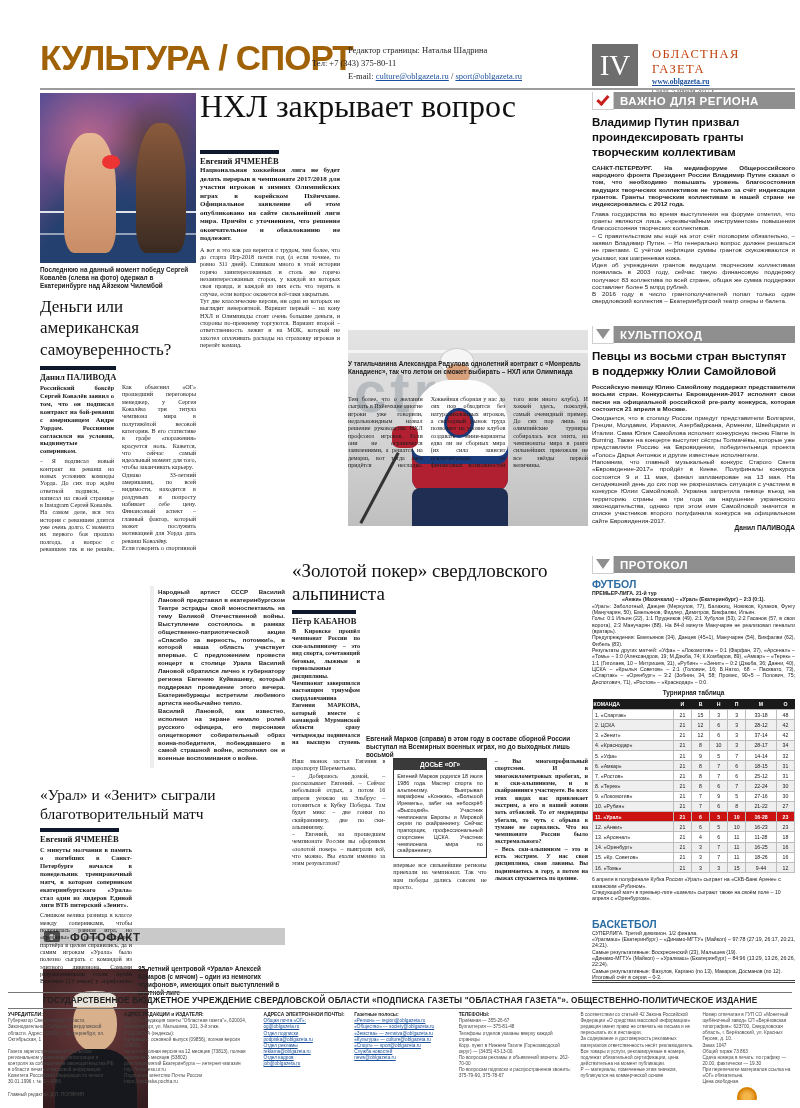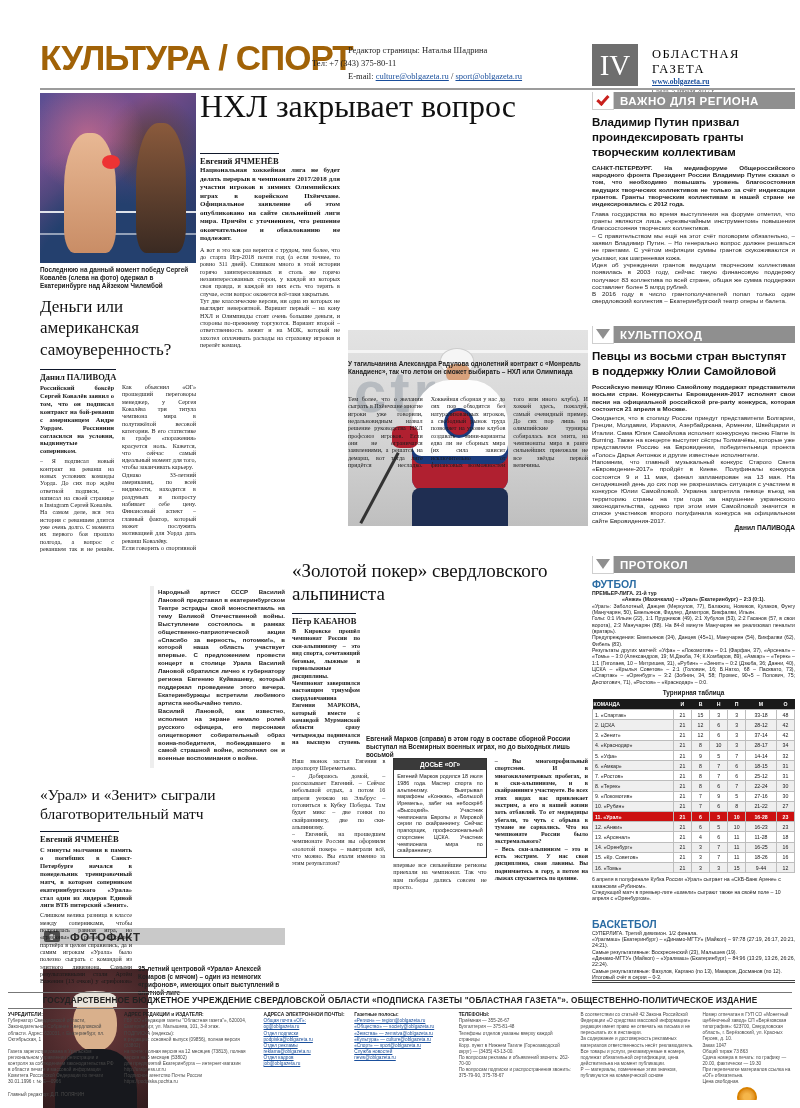--- a/index.html
+++ b/index.html
@@ -11,28 +11,28 @@
   .just { text-align:justify; }
 
   
   .section-title { font-family:"Liberation Sans", sans-serif; font-weight:bold;
                    font-size:35px; letter-spacing:-1px; color:#a16207; }
   .editor-info { font-size:8.5px; line-height:1.55; color:#222; }
   .editor-info b { font-weight:normal;padding-left:36px; }
   .link { color:#1a4f9c; text-decoration:underline; cursor:pointer; }
   .pagenum-box { width:46px; height:42px; background:#6e6e6e; color:#fff;
                  font-size:29px; display:flex; align-items:center; justify-content:center; }
-  .brand-name { font-size:12.5px; letter-spacing:1.4px; color:#000000; }
+  .brand-name { font-size:12.5px; letter-spacing:1.4px; color:#c2410c; }
   .brand-site { font-size:7.5px; font-weight:bold; }
   .brand-date { font-size:6.5px; color:#555; margin-top:1px; }
   .head-rule { border-top:2px solid #9c9c9c; }
 
   
   .art-title { font-weight:normal; color:#111; }
-  .byline { font-weight:bold; font-size:8.5px; border-top:1px solid #0f172a; padding-top:2px;
+  .byline { font-weight:bold; font-size:8.5px; border-top:4px solid #0f172a; padding-top:2px;
             display:inline-block; font-family:"Liberation Serif", serif; }
   .body-txt { font-size:6.1px; line-height:1.2; }
   .lead { font-weight:bold; font-size:6.5px; line-height:1.22; }
   .caption { font-family:"Liberation Sans", sans-serif; font-weight:bold;
              font-size:6.4px; line-height:1.25; color:#222; }
   .cols2 { column-count:2; column-gap:8px; }
   .cols3 { column-count:3; column-gap:8px; }
 
   
   .rail-bar { height:17px; background:#8f8f8f; color:#fff; font-family:"Liberation Sans", sans-serif;

